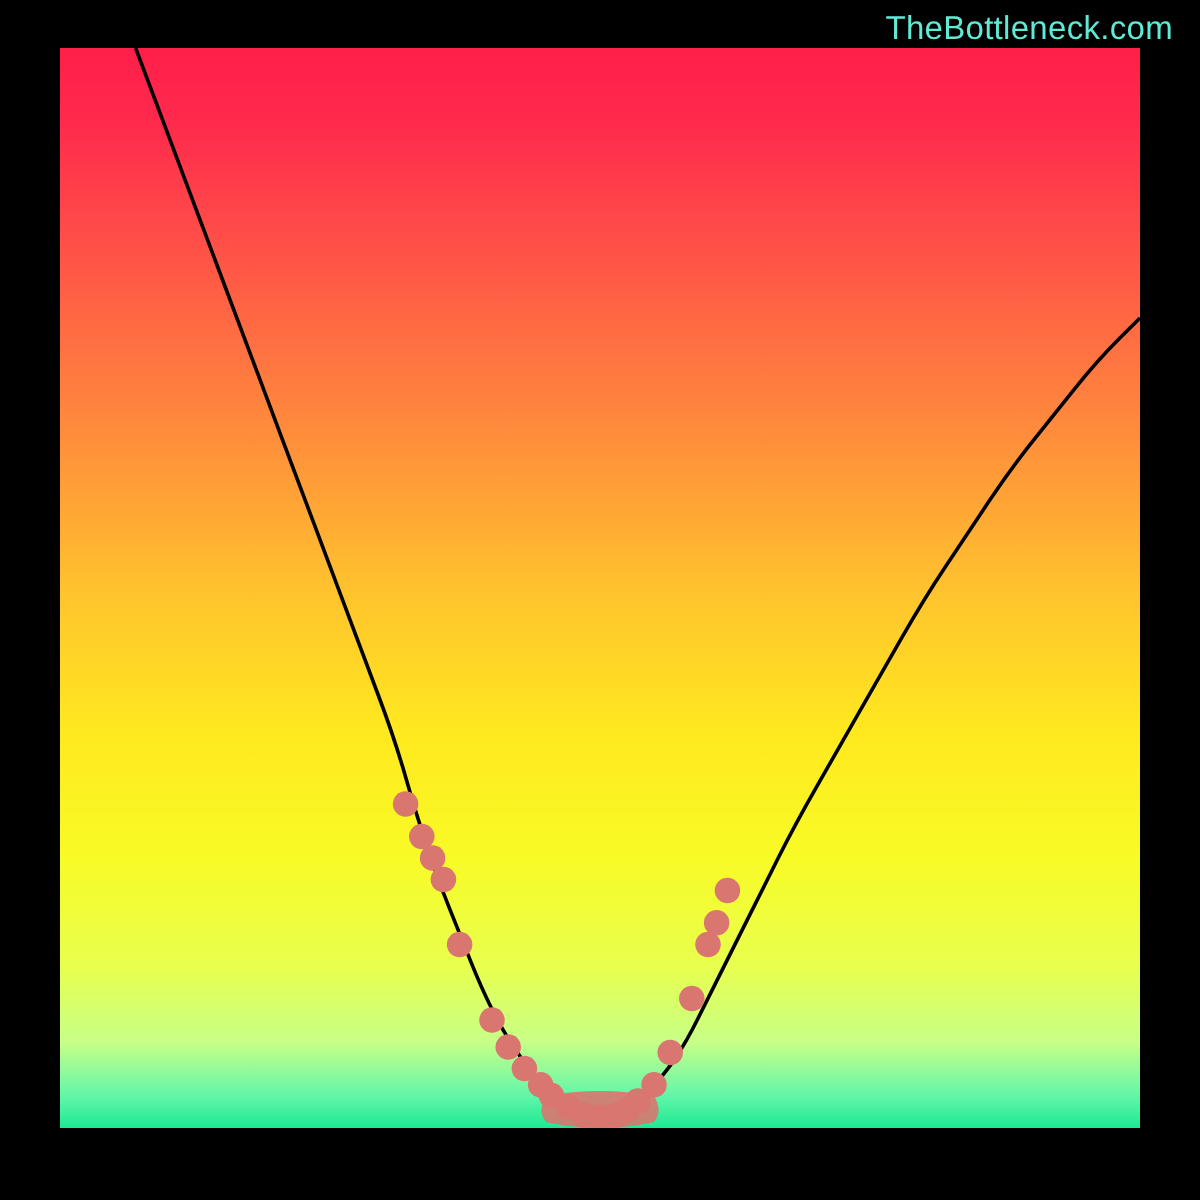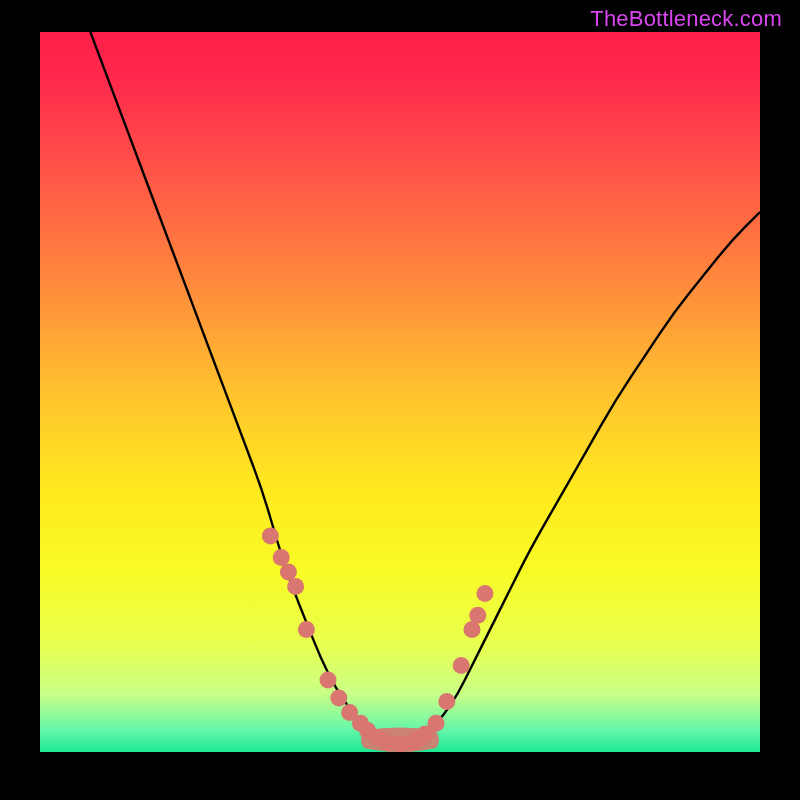--- a/index.html
+++ b/index.html
@@ -38,21 +38,21 @@
     position: absolute;
     left: 0; top: 0;
     width: 720px;
     height: 720px;
     overflow: visible;
   }
   .watermark {
     position: absolute;
     top: 6px;
     right: 18px;
-    color: #d946ef;
+    color: #5eead4;
     font-size: 22px;
     letter-spacing: 0.2px;
     font-weight: 500;
   }
 </style>
 </head>
 <body>
 
 <div class="frame">
   <div class="watermark">TheBottleneck.com</div>

